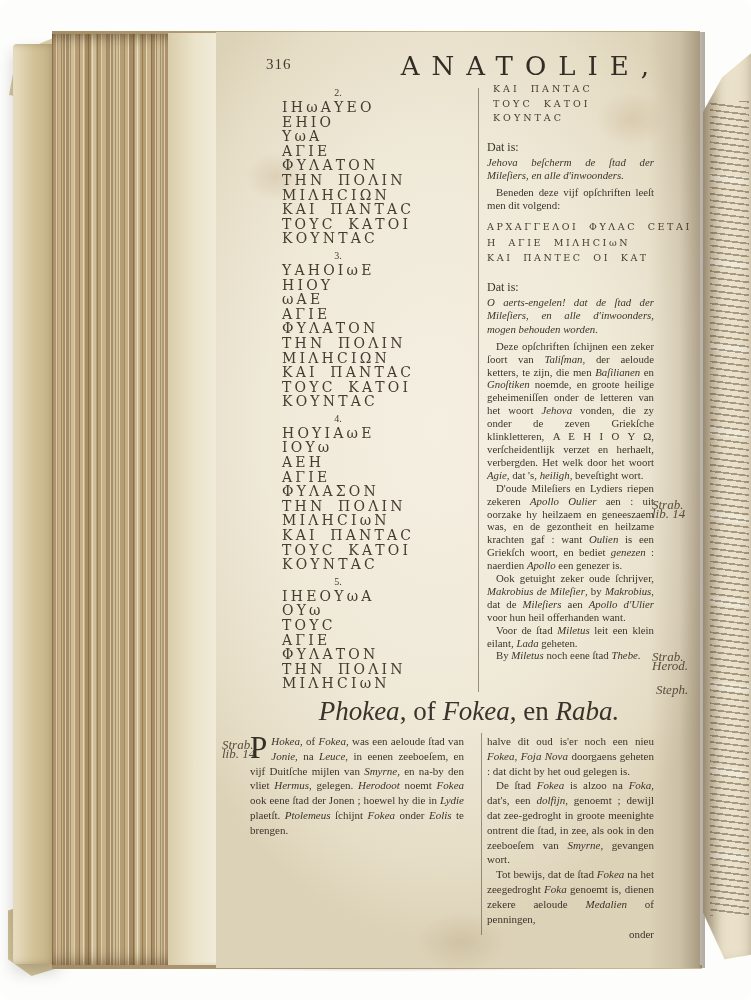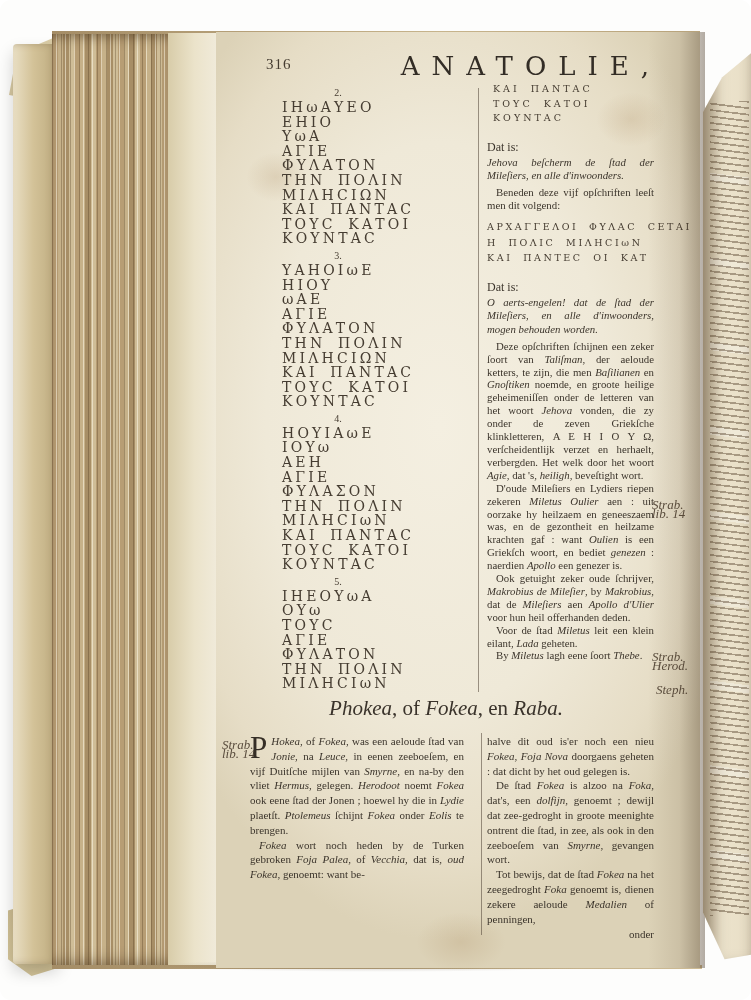--- a/index.html
+++ b/index.html
@@ -73,22 +73,22 @@
   .body-p{margin:0;text-indent:9px;}
   .body-p i{}
   .p-gap{margin-top:2px;}
 
   .mn{position:absolute;width:46px;font-size:13px;font-style:italic;line-height:9px;color:#5a4d3e;}
   .mn-1{left:436px;top:468px;}
   .mn-2{left:436px;top:620px;}
   .mn-3{left:440px;top:653px;}
   .mn-bl{left:6px;top:708px;width:46px;text-align:left;}
 
-  .section-heading{position:absolute;left:5px;top:664px;width:450px;text-align:center;
-          font-size:21px;color:#3a332b;}
+  .section-heading{position:absolute;left:28px;top:664px;width:450px;text-align:center;
+          font-size:27px;color:#3a332b;}
   .section-heading i{font-style:italic;}
 
   .col-bl{position:absolute;left:34px;top:702px;width:214px;
           font-size:11px;line-height:14.8px;text-align:justify;color:#3b342b;}
   .col-br{position:absolute;left:271px;top:702px;width:167px;
           font-size:11px;line-height:14.8px;text-align:justify;color:#3b342b;}
   .dropcap{float:left;font-size:31px;line-height:26px;padding:1px 4px 0 0;color:#352e26;}
   .catchword{text-align:right;margin-top:1px;}
 </style>
 </head>
@@ -179,30 +179,30 @@
       <div>
           <div class="greek-line">ΚΑΙ ΠΑΝΤΑC</div>
           <div class="greek-line">ΤΟΥC ΚΑΤΟΙ</div>
           <div class="greek-line">ΚΟΥΝΤΑC</div>
         </div>
       <div class="dat-is">Dat is:</div>
       <div class="trans">Jehova beſcherm de ſtad der Mileſiers, en alle d'inwoonders.</div>
       <p class="body-p p-gap">Beneden deze vijf opſchriften leeſt men dit volgend:</p>
       <div class="greek-arch">
           <div class="greek-line">ΑΡΧΑΓΓΕΛΟΙ ΦΥΛΑC CΕΤΑΙ</div>
-          <div class="greek-line">Η ΠΟΛΙC ΜΙΛΗCΙωΝ</div>
+          <div class="greek-line">Η ΑΓΙΕ ΜΙΛΗCΙωΝ</div>
           <div class="greek-line">ΚΑΙ ΠΑΝΤΕC ΟΙ ΚΑΤ</div>
         </div>
       <div class="dat-is">Dat is:</div>
       <div class="trans">O aerts-engelen! dat de ſtad der Mileſiers, en alle d'inwoonders, mogen behouden worden.</div>
       <p class="body-p"><span>Deze opſchriften ſchijnen een zeker ſoort van </span><i>Taliſman</i><span>, der aeloude ketters, te zijn, die men </span><i>Baſilianen</i><span> en </span><i>Gnoſtiken</i><span> noemde, en groote heilige geheimeniſſen onder de letteren van het woort </span><i>Jehova</i><span> vonden, die zy onder de zeven Griekſche klinkletteren, Α Ε Η Ι Ο Υ Ω, verſcheidentlijk verzet en herhaelt, verbergden. Het welk door het woort </span><i>Agie</i><span>, dat 's, </span><i>heiligh</i><span>, beveſtight wort.</span></p>
-      <p class="body-p"><span>D'oude Mileſiers en Lydiers riepen zekeren </span><i>Miletus Oulier</i><span> aen : uit oorzake hy heilzaem en geneeszaem was, en de gezontheit en heilzame krachten gaf : want </span><i>Oulien</i><span> is een Griekſch woort, en bediet </span><i>genezen</i><span> : naerdien </span><i>Apollo</i><span> een genezer is.</span></p>
-      <p class="body-p"><span>Ook getuight zeker oude ſchrijver, </span><i>Makrobius de Mileſier</i><span>, by </span><i>Makrobius</i><span>, dat de </span><i>Mileſiers</i><span> aen </span><i>Apollo d'Ulier</i><span> voor hun heil offerhanden deden.</span></p>
+      <p class="body-p"><span>D'oude Mileſiers en Lydiers riepen zekeren </span><i>Apollo Oulier</i><span> aen : uit oorzake hy heilzaem en geneeszaem was, en de gezontheit en heilzame krachten gaf : want </span><i>Oulien</i><span> is een Griekſch woort, en bediet </span><i>genezen</i><span> : naerdien </span><i>Apollo</i><span> een genezer is.</span></p>
+      <p class="body-p"><span>Ook getuight zeker oude ſchrijver, </span><i>Makrobius de Mileſier</i><span>, by </span><i>Makrobius</i><span>, dat de </span><i>Mileſiers</i><span> aen </span><i>Apollo d'Ulier</i><span> voor hun heil offerhanden want.</span></p>
       <p class="body-p"><span>Voor de ſtad </span><i>Miletus</i><span> leit een klein eilant, </span><i>Lada</i><span> geheten.</span></p>
-      <p class="body-p"><span>By </span><i>Miletus</i><span> lagh eene ſoort </span><i>Thebe</i><span>.</span></p>
+      <p class="body-p"><span>By </span><i>Miletus</i><span> noch eene ſtad </span><i>Thebe</i><span>.</span></p>
     </div>
 
     <div class="mn mn-1">
         <div class="">Strab.</div>
         <div class="">lib. 14</div>
       </div>
     <div class="mn mn-2">
         <div class="">Strab.</div>
         <div class="">Herod.</div>
       </div>
@@ -211,21 +211,20 @@
       </div>
     <div class="mn mn-bl">
         <div class="">Strab.</div>
         <div class="">lib. 14.</div>
       </div>
 
     <div class="section-heading"><i>Phokea</i><span>, of </span><i>Fokea</i><span>, en </span><i>Raba.</i></div>
 
     <div class="col-bl">
       <p class="body-p" style="text-indent:0;"><span class="dropcap">P</span><span><i>Hokea</i><span>, of </span><i>Fokea</i><span>, was een aeloude ſtad van </span><i>Jonie</i><span>, na </span><i>Leuce</i><span>, in eenen zeeboeſem, en vijf Duitſche mijlen van </span><i>Smyrne</i><span>, en na-by den vliet </span><i>Hermus</i><span>, gelegen. </span><i>Herodoot</i><span> noemt </span><i>Fokea</i><span> ook eene ſtad der Jonen ; hoewel hy die in </span><i>Lydie</i><span> plaetſt. </span><i>Ptolemeus</i><span> ſchijnt </span><i>Fokea</i><span> onder </span><i>Eolis</i><span> te brengen.</span></span></p>
-      <p class="body-p"><i>Fokea</i><span> wort noch heden by de Turken gebroken </span><i>Foja Palea</i><span>, of </span><i>Vecchia</i><span>, dat is, </span><i>oud Fokea</i><span>, genoemt: want be-</span></p>
     </div>
 
     <div class="rule-v rule-bottom"></div>
 
     <div class="col-br">
       <p class="body-p" style="text-indent:0;"><span>halve dit oud is'er noch een nieu </span><i>Fokea</i><span>, </span><i>Foja Nova</i><span> doorgaens geheten : dat dicht by het oud gelegen is.</span></p>
       <p class="body-p"><span>De ſtad </span><i>Fokea</i><span> is alzoo na </span><i>Foka</i><span>, dat's, een </span><i>dolfijn</i><span>, genoemt ; dewijl dat zee-gedroght in groote meenighte ontrent die ſtad, in zee, als ook in den zeeboeſem van </span><i>Smyrne</i><span>, gevangen wort.</span></p>
       <p class="body-p"><span>Tot bewijs, dat de ſtad </span><i>Fokea</i><span> na het zeegedroght </span><i>Foka</i><span> genoemt is, dienen zekere aeloude </span><i>Medalien</i><span> of penningen,</span></p>
       <div class="catchword">onder</div>
     </div>

